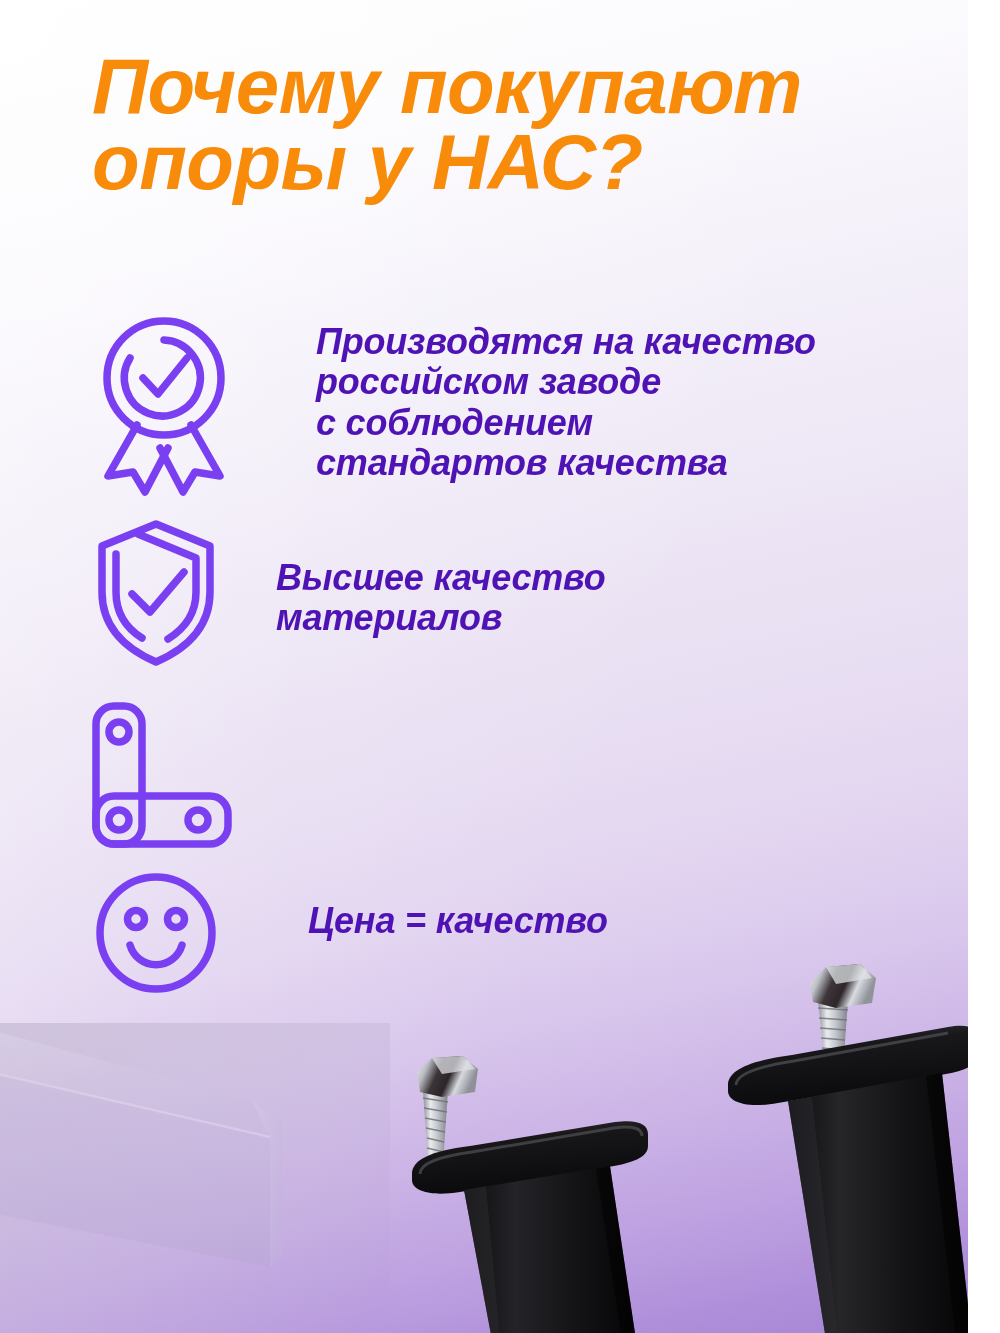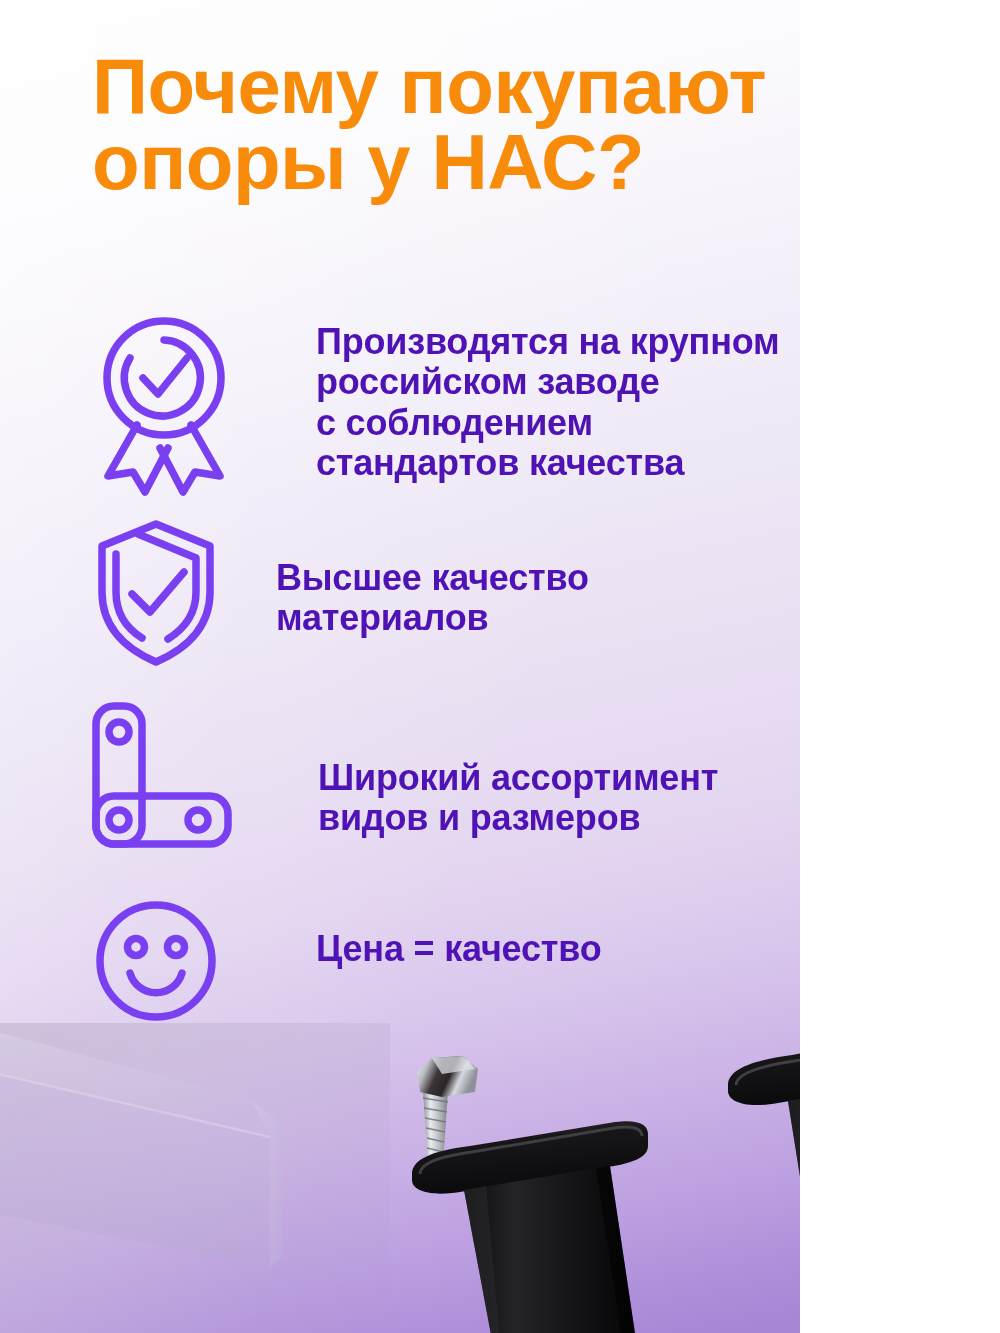--- a/index.html
+++ b/index.html
@@ -3,35 +3,36 @@
 <meta charset="utf-8">
 <style>
   * { margin:0; padding:0; box-sizing:border-box; }
   html, body {
     width:1000px; height:1333px;
     font-family:"Liberation Sans","DejaVu Sans",sans-serif;
     overflow:hidden;
   }
   .poster {
     position:relative;
-    width:800px; height:1333px;
+    width:968px; height:1333px;
     background:
       linear-gradient(168deg,
         #ffffff 0%,
         #fbfafd 14%,
         #f3eff9 30%,
         #ece4f4 46%,
         #e7dcf2 58%,
         #e2d4f0 66%,
         #d8c6ec 74%,
         #cbb3e6 82%,
         #bb9ee0 90%,
         #ad8cd9 96%,
         #a684d6 100%);
     overflow:hidden;
+    font-style:italic;
   }
   
   .sheen {
     position:absolute; inset:0;
     background:linear-gradient(115deg, rgba(255,255,255,0.55) 0%, rgba(255,255,255,0.12) 38%, rgba(255,255,255,0) 62%);
     pointer-events:none;
   }
   
   .wedge {
     position:absolute;
@@ -78,21 +79,21 @@
     letter-spacing:-0.2px;
   }
 
   
   .feature.f0 { left:0;  top:8px;   }
   .feature.f0 .f-text { margin-left:76px; margin-top:14px; }
   .feature.f1 { left:4px; top:218px; }
   .feature.f1 .f-text { margin-left:56px; margin-top:40px; }
   .feature.f2 { left:0;  top:400px; }
   .feature.f2 .f-text { margin-left:80px; margin-top:58px; }
-  .feature.f3 { left:4px; top:597px;gap:8px; }
+  .feature.f3 { left:4px; top:569px; }
   .feature.f3 .f-text { margin-left:88px; margin-top:32px; }
 
   
   .ghost-beam {
     position:absolute;
     left:-30px; top:1005px;
     width:360px; height:300px;
     opacity:0.46;
     pointer-events:none;
   }
@@ -119,21 +120,21 @@
     <div class="feature f0">
       <span class="f-icon">
         <svg width="152" height="190" viewBox="0 0 152 190" fill="none" stroke="#7B3FF2" stroke-width="7.5" stroke-linecap="round" stroke-linejoin="round">
           <circle cx="76" cy="70" r="57"></circle>
           <path d="M42 50 A38 38 0 1 0 76 32"></path>
           <path d="M55 70 L70 86 L99 50"></path>
           <path d="M49 117 L20 168 L45 164 L57 184 L80 140"></path>
           <path d="M103 117 L132 168 L107 164 L95 184 L72 140"></path>
         </svg>
       </span>
-      <span class="f-text">Производятся на крупном
+      <span class="f-text">Производятся на качество
 российском заводе
 с соблюдением
 стандартов качества</span>
     </div>
 
     <div class="feature f1">
       <span class="f-icon">
         <svg width="128" height="150" viewBox="0 0 128 150" fill="none" stroke="#7B3FF2" stroke-width="7.5" stroke-linecap="round" stroke-linejoin="round">
           <path d="M64 6 L118 28 V74 C118 110 94 131 64 144 C34 131 10 110 10 74 V28 Z"></path>
           <path d="M46 16 L104 40 V74 C104 96 92 111 76 121"></path>
@@ -148,22 +149,20 @@
     <div class="feature f2">
       <span class="f-icon">
         <svg width="150" height="152" viewBox="0 0 150 152" fill="none" stroke="#7B3FF2" stroke-width="7.5" stroke-linecap="round" stroke-linejoin="round">
           <rect x="8" y="6" width="46" height="138" rx="18"></rect>
           <rect x="8" y="96" width="132" height="48" rx="18"></rect>
           <circle cx="31" cy="32" r="10"></circle>
           <circle cx="31" cy="120" r="10"></circle>
           <circle cx="110" cy="120" r="10"></circle>
         </svg>
       </span>
-      <span class="f-text">Широкий ассортимент
-видов и размеров</span>
     </div>
 
     <div class="feature f3">
       <span class="f-icon">
         <svg width="128" height="128" viewBox="0 0 128 128" fill="none" stroke="#7B3FF2" stroke-width="7.5" stroke-linecap="round" stroke-linejoin="round">
           <circle cx="64" cy="64" r="56"></circle>
           <circle cx="44" cy="50" r="8.5"></circle>
           <circle cx="84" cy="50" r="8.5"></circle>
           <path d="M38 76 A27 27 0 0 0 90 76"></path>
         </svg>

